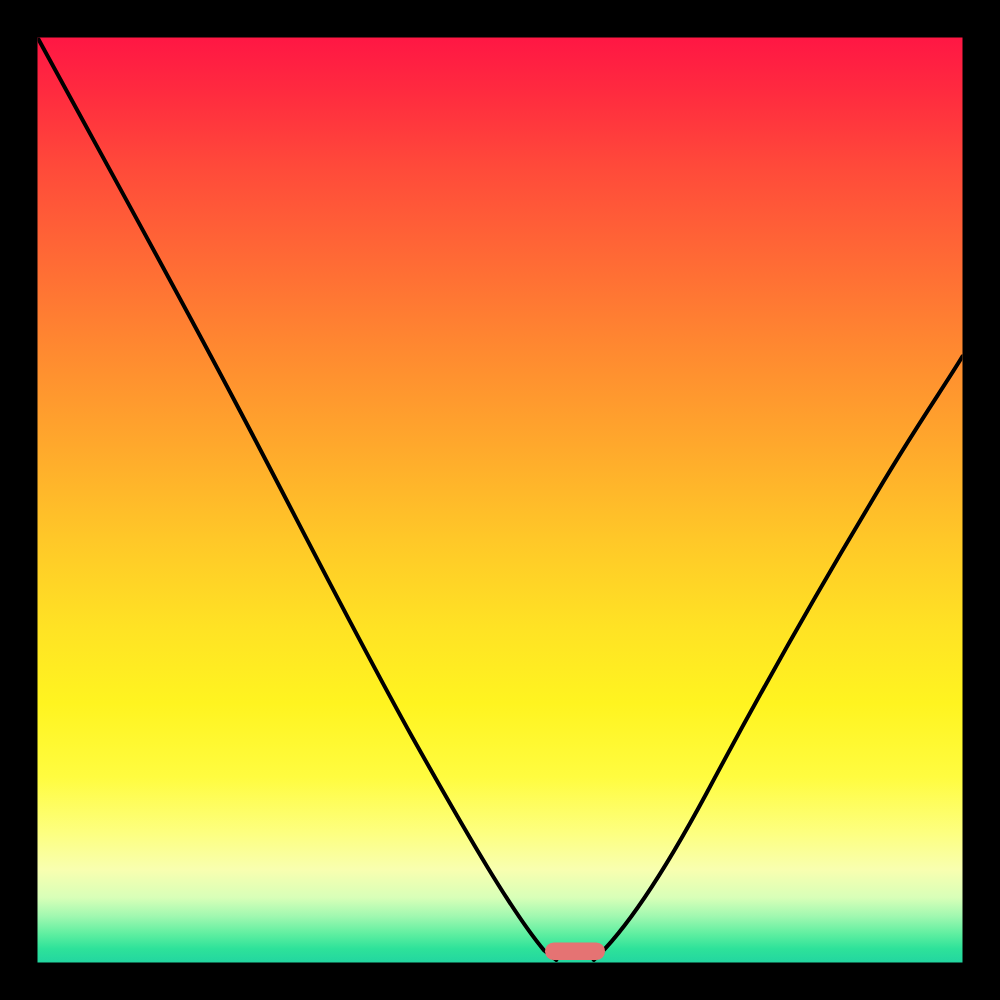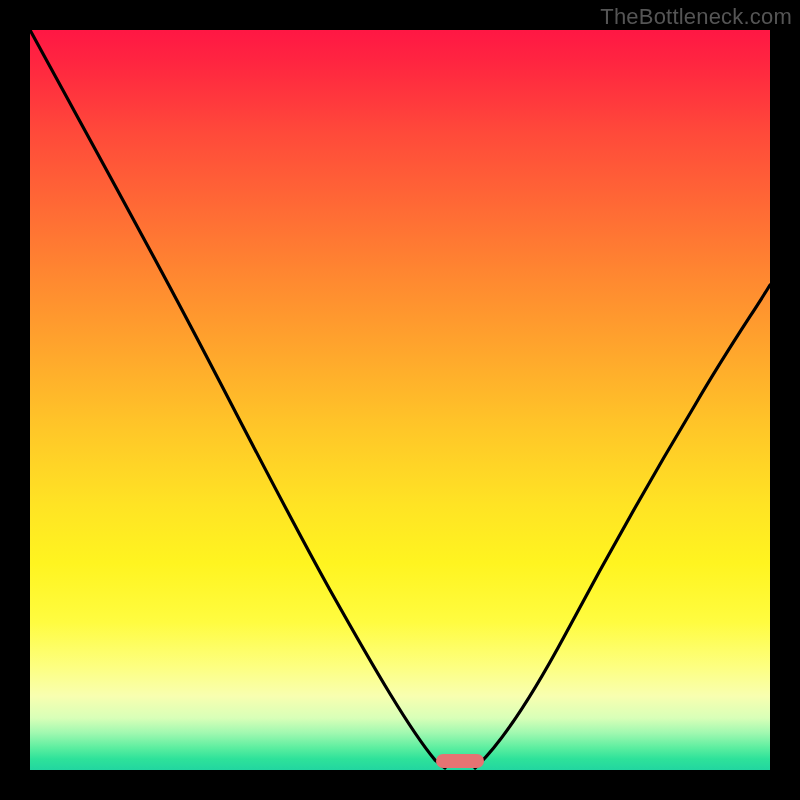--- a/index.html
+++ b/index.html
@@ -69,21 +69,20 @@
     background: #e57373;
     border-radius: 7px;
     z-index: 4;
   }
 </style>
 </head>
 <body>
 
 <div class="container">
 
-  <div class="watermark">TheBottleneck.com</div>
 
   <div class="plot-area">
 
     <svg class="curve" viewBox="0 0 740 740" preserveAspectRatio="none">
 
       <path d="M 0 0
                C 60 110, 110 200, 160 295
                C 205 380, 250 470, 300 560
                C 345 640, 380 700, 405 730
                L 415 738" fill="none" stroke="#000" stroke-width="3.2" stroke-linecap="round"></path>

